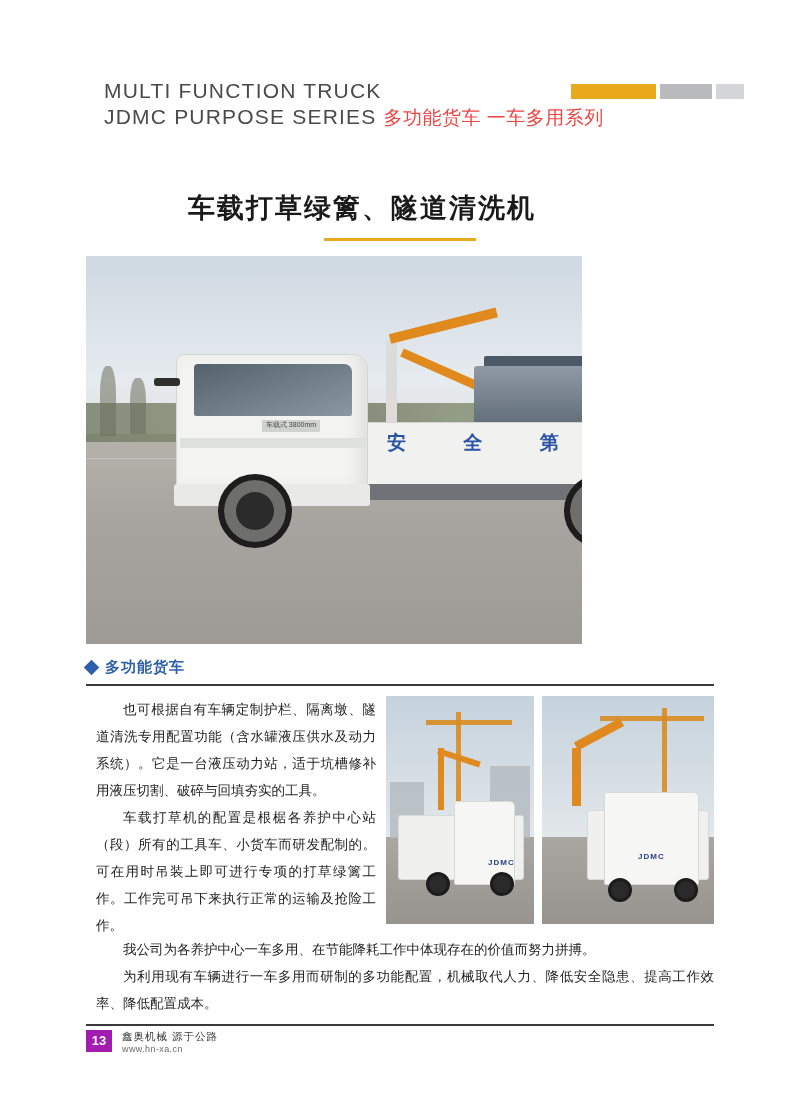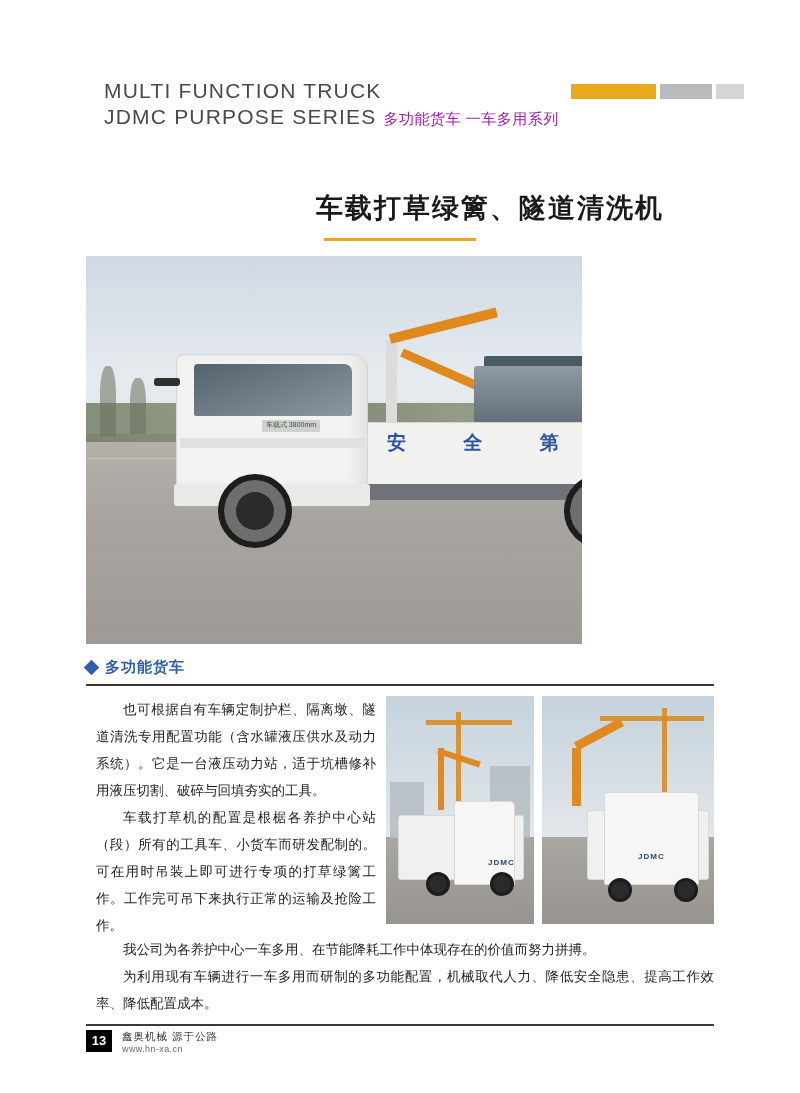--- a/index.html
+++ b/index.html
@@ -29,22 +29,22 @@
     font-size: 21px;
     letter-spacing: 1.2px;
     color: #4a4a4a;
     line-height: 26px;
     font-weight: 400;
   }
   .header-title .line2 {
     display: block;
   }
   .header-cn {
-    font-size: 15px;
-    color: #a21caf;
+    font-size: 19px;
+    color: #ef4444;
     letter-spacing: 0.5px;
   }
   .header-bars {
     position: absolute;
     right: 0;
     top: 6px;
     width: 300px;
     height: 16px;
   }
   .bar-orange {
@@ -71,25 +71,26 @@
     height: 15px;
     background: #d4d5d7;
   }
 
   
   .main-title {
     position: absolute;
     left: 0;
     top: 190px;
     width: 664px;
-    text-align: right;
+    text-align: center;
     font-size: 27px;
     font-weight: bold;
     color: #1a1a1a;
     letter-spacing: 2px;
+    padding-left: 30px;
   }
   .title-rule {
     position: absolute;
     left: 324px;
     top: 238px;
     width: 152px;
     height: 3px;
     background: #e8a91d;
   }
 
@@ -426,21 +427,21 @@
     width: 628px;
     height: 2px;
     background: #3a3a3a;
   }
   .page-num {
     position: absolute;
     left: 86px;
     top: 1030px;
     width: 26px;
     height: 22px;
-    background: #000000;
+    background: #a21caf;
     color: #ffffff;
     font-size: 13px;
     font-weight: bold;
     text-align: center;
     line-height: 22px;
   }
   .footer-cn {
     position: absolute;
     left: 122px;
     top: 1030px;

